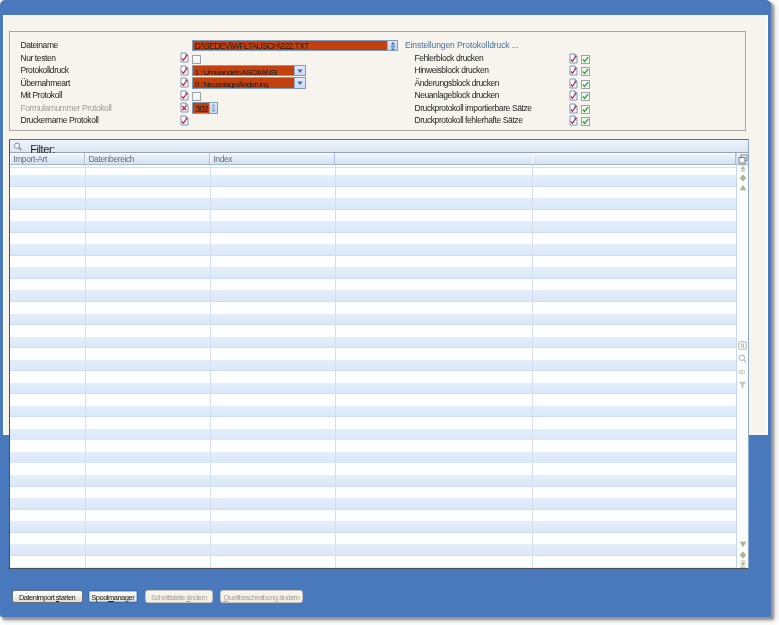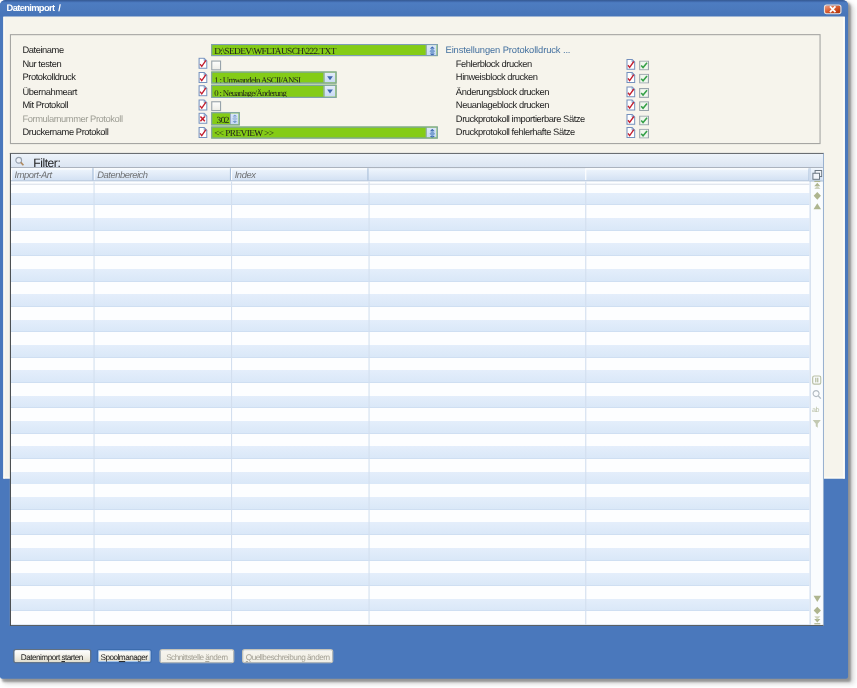--- a/index.html
+++ b/index.html
@@ -9,57 +9,49 @@
 .tbar{position:absolute;left:0;top:0;width:100%;height:15px;border-radius:5px 5px 0 0;
  background:linear-gradient(#35598f 0px,#3c64a6 1px,#4d7cc1 2.5px,#4b79bd 55%,#4674b8 100%);}
 .ttext{position:absolute;left:6px;top:2.2px;color:#ffffff;font-weight:bold;font-size:8.5px;letter-spacing:-0.6px;}
 .closeb{position:absolute;left:749px;top:3.5px;width:16px;height:9px;border:1px solid #eedfd5;border-radius:2.5px;
  background:linear-gradient(155deg,#f0a289 0%,#da6034 45%,#bf3d13 80%,#ad390f 100%);}
 .client{position:absolute;left:3px;top:15px;width:765px;height:420px;background:#f6f4ec;box-shadow:inset -1.5px 0 0 #fdfdfa, inset 1.5px 0 0 #fbfaf4, inset 0 -1.5px 0 #fbfaf4;}
 .panel{position:absolute;left:5.7px;top:16px;width:737px;height:100px;border:1px solid #a6a6a3;}
 .lbl{position:absolute;white-space:nowrap;}
 .glbl{color:#9e9e95;}
 .blbl{color:#43709f;}
-.fld{position:absolute;background:#84cc16;border:1px solid #7f9db9;font-size:8.5px;letter-spacing:-0.55px;
- line-height:9px;padding:1.5px 0 0 2.2px;white-space:nowrap;overflow:hidden;font-family:Liberation Serif, serif;}
+.fld{position:absolute;background:#c2410c;border:1px solid #7f9db9;font-size:8.5px;letter-spacing:-0.55px;
+ line-height:9px;padding:1.5px 0 0 2.2px;white-space:nowrap;overflow:hidden;}
 .sbtn{position:absolute;right:0;top:0;bottom:0;width:10px;background:linear-gradient(#dce7f9,#c6d9f4);
  border-left:1px solid #98a9c6;}
 .dbtn{position:absolute;right:0;top:0;bottom:0;width:11px;background:linear-gradient(#e4ecfa,#c8daf5);
  border-left:1px solid #98a9c6;}
 .dicon{position:absolute;}
 .cbu{position:absolute;width:9px;height:9px;border:1px solid #98a3ab;background:linear-gradient(#fdfdfc,#eeeee8);}
 .grid{position:absolute;left:6.2px;top:124.2px;width:739.5px;height:429.5px;background:#fdfeff;
  border-top:1px solid #6a6e72;border-left:1px solid #4c5053;border-bottom:1px solid #4c5053;border-right:1px solid #8ea9cb;}
 .fbar{position:absolute;left:0;top:0;width:100%;height:13px;background:linear-gradient(#edf3fa,#dbe5f2);
  border-bottom:1px solid #98a2ae;}
 .hdr{position:absolute;left:0;top:13px;width:100%;height:12px;background:linear-gradient(#f0f6fd,#d3e1f3);
  border-bottom:1px solid #a3b8d2;}
 .hcell{position:absolute;top:0;height:11px;border-right:1px solid #a9bfda;box-shadow:inset 1px 1px 0 #ffffff;
- color:#6f7173;font-style:italic;padding:1px 1px 0 3px;white-space:nowrap;overflow:hidden;}
+ color:#6f7173;padding:1px 1px 0 3px;white-space:nowrap;overflow:hidden;}
 .rows{position:absolute;left:0;top:25px;width:726px;bottom:0;
  background:repeating-linear-gradient(to bottom,#fdfeff 0px,#fdfeff 10.2px,#e4eefb 10.2px,#dae8f8 20.9px,#cfdff2 20.9px,#cfdff2 21.73px,#fdfeff 21.73px,#fdfeff 23.06px);}
 .vsep{position:absolute;top:25px;bottom:0;width:1px;background:#d3dfef;}
 .scol{position:absolute;right:0;top:13px;width:11.5px;bottom:0;background:#fafcfe;border-left:1px solid #c9d7ea;}
 .scol .h{position:absolute;left:-1px;right:0;top:0;height:12px;background:linear-gradient(#f0f6fd,#d3e1f3);border-left:1px solid #c9d7ea;border-bottom:1px solid #a3b8d2;}
 .sic{position:absolute;left:1px;}
 .btn{position:absolute;height:13px;border:1px solid #62707f;border-radius:2.5px;text-align:center;white-space:nowrap;overflow:hidden;
  background:linear-gradient(#ffffff,#f1efe6 55%,#dfdccc);padding-top:2px;font-size:7.5px;letter-spacing:-0.5px;}
 .btnf{border:1px solid #3c6cae;box-shadow:inset 0 0 0 1px #9fc0e8;}
 .btnd{border:1px solid #c6c4b8;color:#a5a296;background:linear-gradient(#f7f5ee,#f0eee5);}
 u{text-decoration:underline;}
 </style></head><body>
 <div class="win">
- <div class="tbar">
-      <span class="ttext">Datenimport&nbsp; /</span>
-  <div class="closeb">
-        <svg width="14" height="7" viewBox="0 0 14 7" style="display:block">
-          <path d="M4.5 0.8 L9.5 6 M9.5 0.8 L4.5 6" stroke="#ffffff" stroke-width="1.6"></path>
-        </svg>
-      </div>
- </div>
  <div class="client">
 
 <div class="panel"></div>
 <div class="lbl" style="left:17.4px;top:25.1px">Dateiname</div>
 <div class="lbl" style="left:17.4px;top:37.8px">Nur testen</div>
 <div class="lbl" style="left:17.4px;top:50.3px">Protokolldruck</div>
 <div class="lbl" style="left:17.4px;top:62.8px">Übernahmeart</div>
 <div class="lbl" style="left:17.4px;top:75.3px">Mit Protokoll</div>
 <div class="lbl glbl" style="left:17.4px;top:87.8px">Formularnummer Protokoll</div>
 <div class="lbl" style="left:17.4px;top:100.3px">Druckername Protokoll</div>
@@ -115,27 +107,20 @@
 <div class="fld" style="left:188.5px;top:87.3px;width:26px;height:11.5px;padding-left:0">
         <span style="position:absolute;right:8.5px;top:1.5px">302</span>
         <div class="sbtn" style="width:8px">
           <svg width="7" height="8" viewBox="0 0 7 8" style="display:block;margin:1px auto 0">
             <path d="M3.5 0 L5.5 2 H1.5 z" fill="#7298cc"></path>
             <path d="M3.5 8 L5.5 6 H1.5 z" fill="#7298cc"></path>
             <path d="M3.5 1.5 L5.9 4 L3.5 6.5 L1.1 4 z" fill="#a8c0e2"></path>
           </svg>
         </div>
       </div>
-<div class="fld" style="left:188.5px;top:99.8px;width:206.5px;height:11.5px">&lt;&lt; PREVIEW &gt;&gt;<div class="sbtn">
-          <svg width="8" height="9" viewBox="0 0 8 9" style="display:block;margin:1px auto 0">
-<path d="M4 0 L6.2 2.3 H1.8 z" fill="#3f6ab0"></path>
-<path d="M4 9 L6.2 6.7 H1.8 z" fill="#3f6ab0"></path>
-<path d="M4 1.7 L6.6 4.5 L4 7.3 L1.4 4.5 z" fill="#7ba1d2"></path>
-</svg>
-        </div></div>
 <div class="lbl blbl" style="left:402px;top:25.2px;letter-spacing:-0.1px">Einstellungen Protokolldruck ...</div>
 <div class="lbl" style="left:411.4px;top:37.8px">Fehlerblock drucken</div>
 <svg class="dicon" style="left:566.3px;top:37.7px" width="9" height="11" viewBox="0 0 9 11">
 <path d="M1 1 h4.6 l2.4 2.4 v6.6 h-7 z" fill="#ffffff" stroke="#7490bd" stroke-width="0.95"></path>
 <path d="M5.6 1 l2.4 2.4 h-2.4 z" fill="#b9cbe6" stroke="#7b96c2" stroke-width="0.7"></path>
 <path d="M1.9 6.3 L3.4 8.3 L7.2 2.9" fill="none" stroke="#c32030" stroke-width="1.25"></path>
 </svg>
 <svg class="dicon" style="left:577.5px;top:39.6px" width="9" height="9" viewBox="0 0 9 9">
 <rect x="0.5" y="0.5" width="8" height="8" fill="#f0f7ee" stroke="#98a3ab"></rect>
 <path d="M1.9 4.5 L3.6 6.4 L7.2 2.1" fill="none" stroke="#35a047" stroke-width="1.4"></path>

